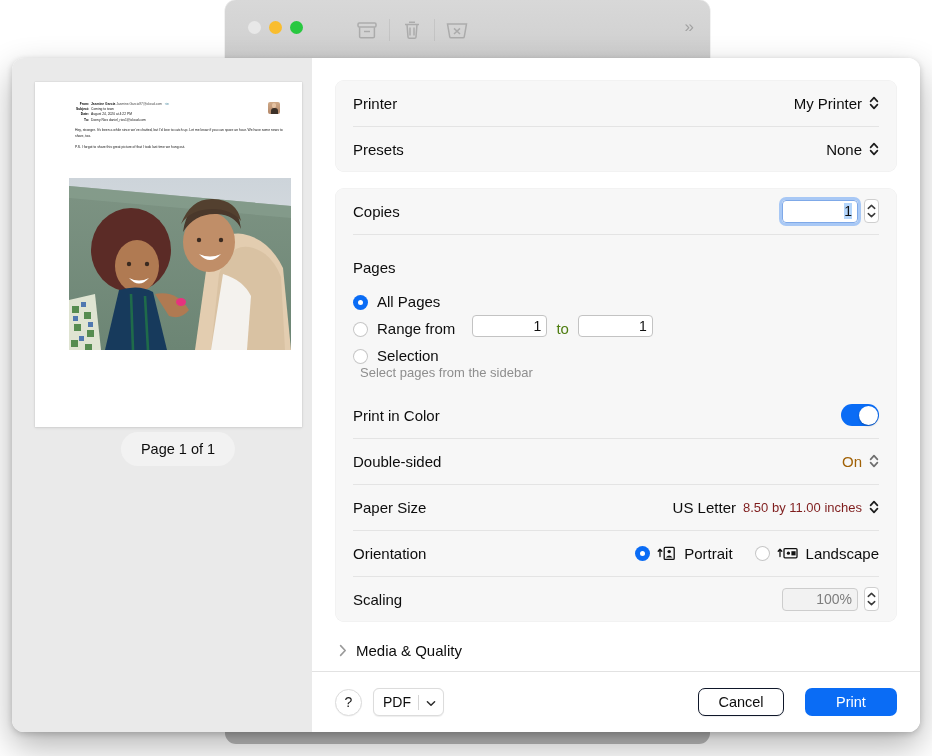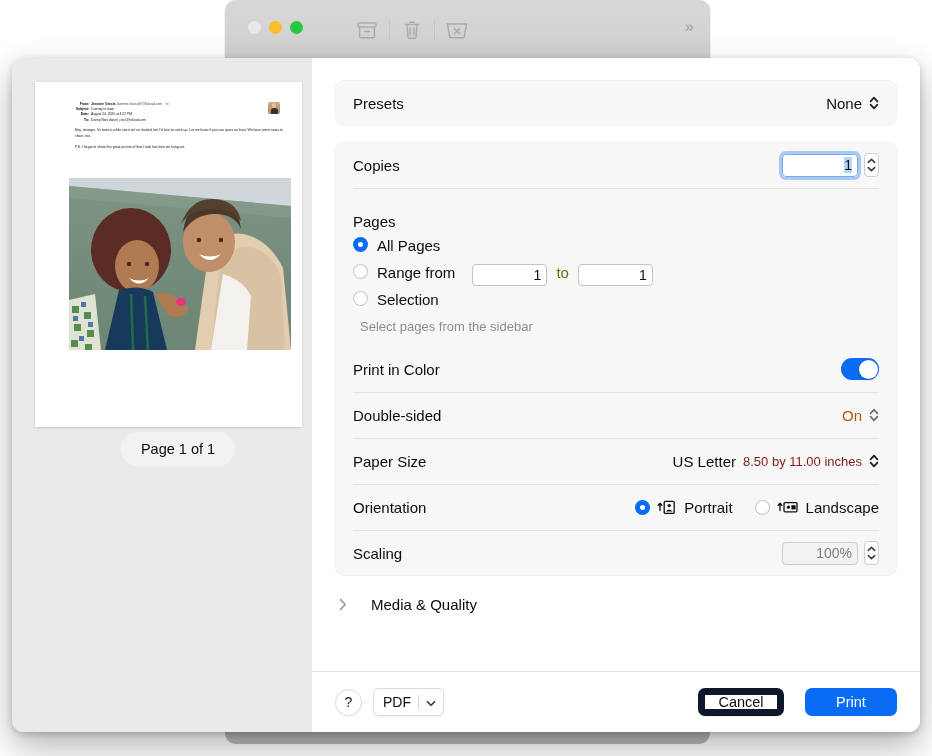--- a/index.html
+++ b/index.html
@@ -329,21 +329,21 @@
     left: 18px; right: 18px; top: 0;
     height: 1px; background: #e4e4e4;
   }
   .pages-title {
     font-size: 15px;
     color: #0d0d0d;
     margin: 16px 0 7px 0;
   }
   .radio-line {
     display: flex;
-    align-items: flex-start;
+    align-items: flex-end;
     height: 27px;
     gap: 9px;
   }
   .radio {
     width: 15px; height: 15px;
     border-radius: 50%;
     background: #ffffff;
     box-shadow: inset 0 0 0 1px #c6c6c6;
     flex: 0 0 auto;
     position: relative;
@@ -403,21 +403,21 @@
     gap: 7px;
   }
   .orient-group { display: flex; align-items: flex-end; gap: 22px; }
   .orient-lbl { font-size: 15px; color: #0d0d0d; }
   .orient-glyph { display: flex; align-items: center; }
 
   
   .disclosure {
     display: flex;
     align-items: center;
-    gap: 24px;
+    gap: 9px;
     padding: 4px 0 14px 4px;
     text-align: right;
   }
   .disc-arrow { color: #9a9a9a; display: flex; }
   .disc-label { font-size: 15px; color: #0d0d0d; }
 
   
   .bottom-bar {
     flex: 0 0 auto;
     height: 60px;
@@ -458,21 +458,21 @@
     min-width: 86px;
     border-radius: 7px;
     display: flex;
     align-items: center;
     justify-content: center;
     font-size: 14.5px;
     box-sizing: border-box;
   }
   .btn.cancel {
     background: #ffffff;
-    border: 7px solid #0f172a;
+    border: 1px solid #0f172a;
     color: #0d0d0d;
     box-shadow: 0 0.5px 1px rgba(0,0,0,0.07);
   }
   .btn.print {
     background: #0a6cf5;
     color: #ffffff;
     margin-left: 10px;
     min-width: 92px;
   }
 
@@ -614,20 +614,32 @@
       </div>
     </div>
 
     <div class="page-badge">Page 1 of 1</div>
   </div>
 
   <div class="settings-pane">
     <div class="settings-scroll">
 
       <div class="group">
+        <div class="row">
+          <span class="row-label">Printer</span>
+          <span class="row-right">
+            <span class="value-text">My Printer</span>
+            <span class="updown">
+              <svg width="10" height="16" viewBox="0 0 10 16" fill="none" stroke="#1d1d1d" stroke-width="1.7" stroke-linecap="round" stroke-linejoin="round">
+                <path d="M1.6 6.3 L5 2.6 L8.4 6.3"></path>
+                  <path d="M1.6 9.7 L5 13.4 L8.4 9.7"></path>
+              </svg>
+            </span>
+          </span>
+        </div>
         <div class="row">
           <span class="row-label">Presets</span>
           <span class="row-right">
             <span class="value-text">None</span>
             <span class="updown">
               <svg width="10" height="16" viewBox="0 0 10 16" fill="none" stroke="#1d1d1d" stroke-width="1.7" stroke-linecap="round" stroke-linejoin="round">
                 <path d="M1.6 6.3 L5 2.6 L8.4 6.3"></path>
                   <path d="M1.6 9.7 L5 13.4 L8.4 9.7"></path>
               </svg>
             </span>

